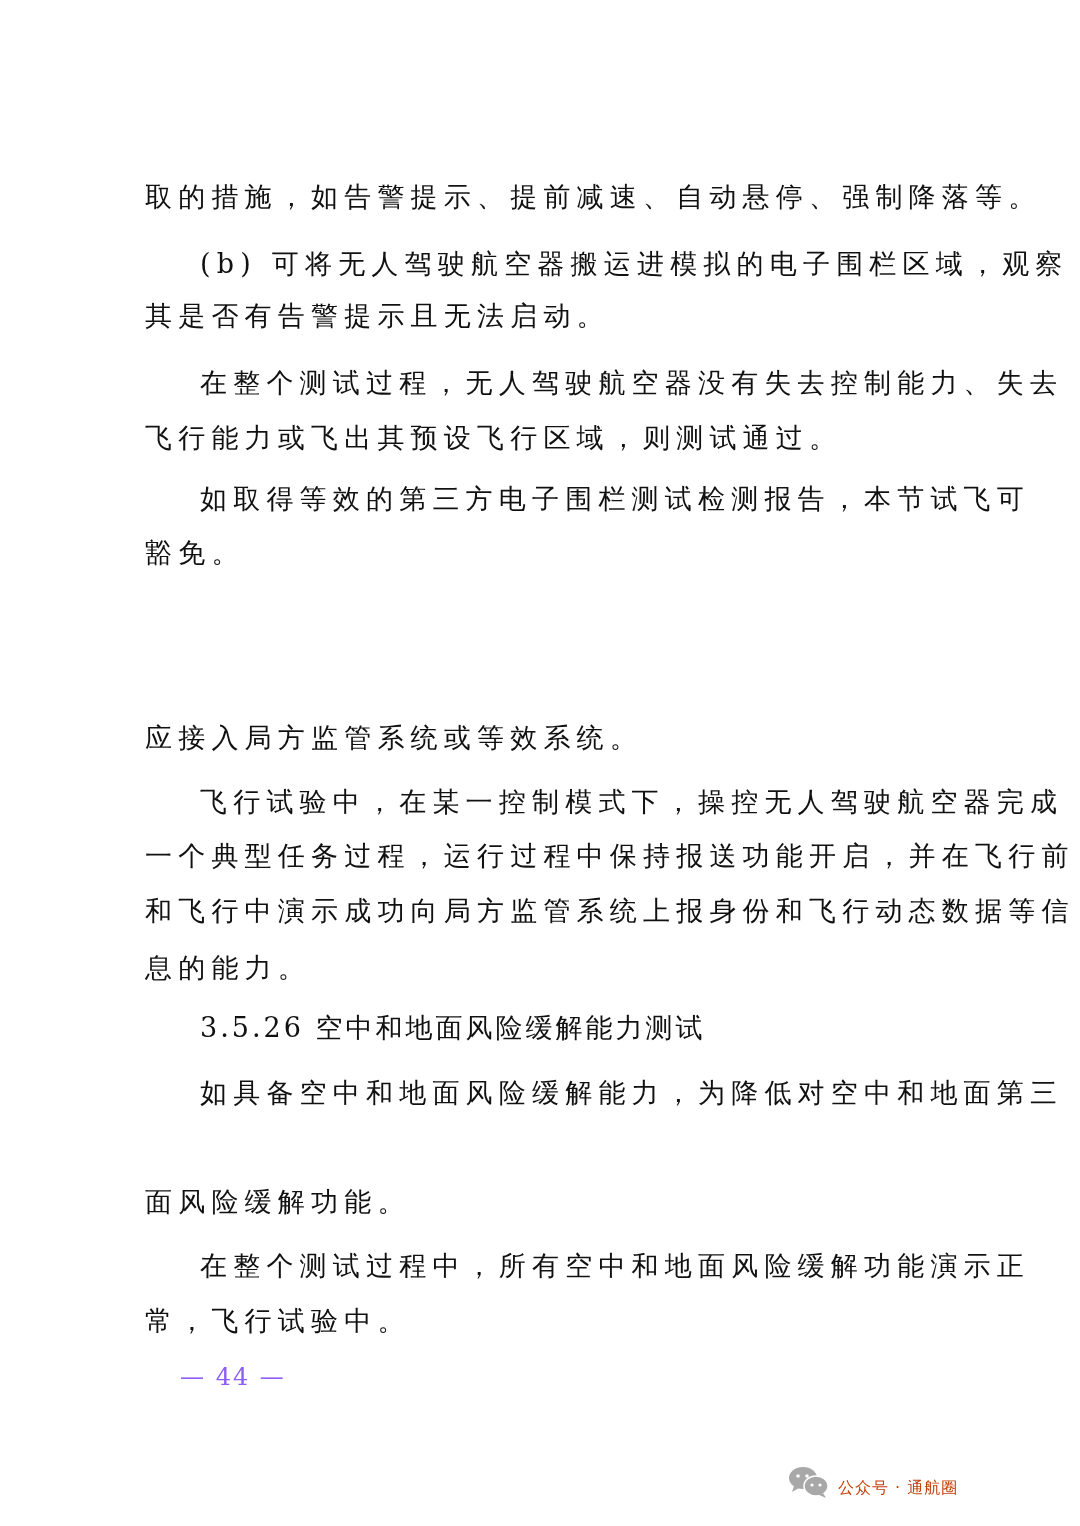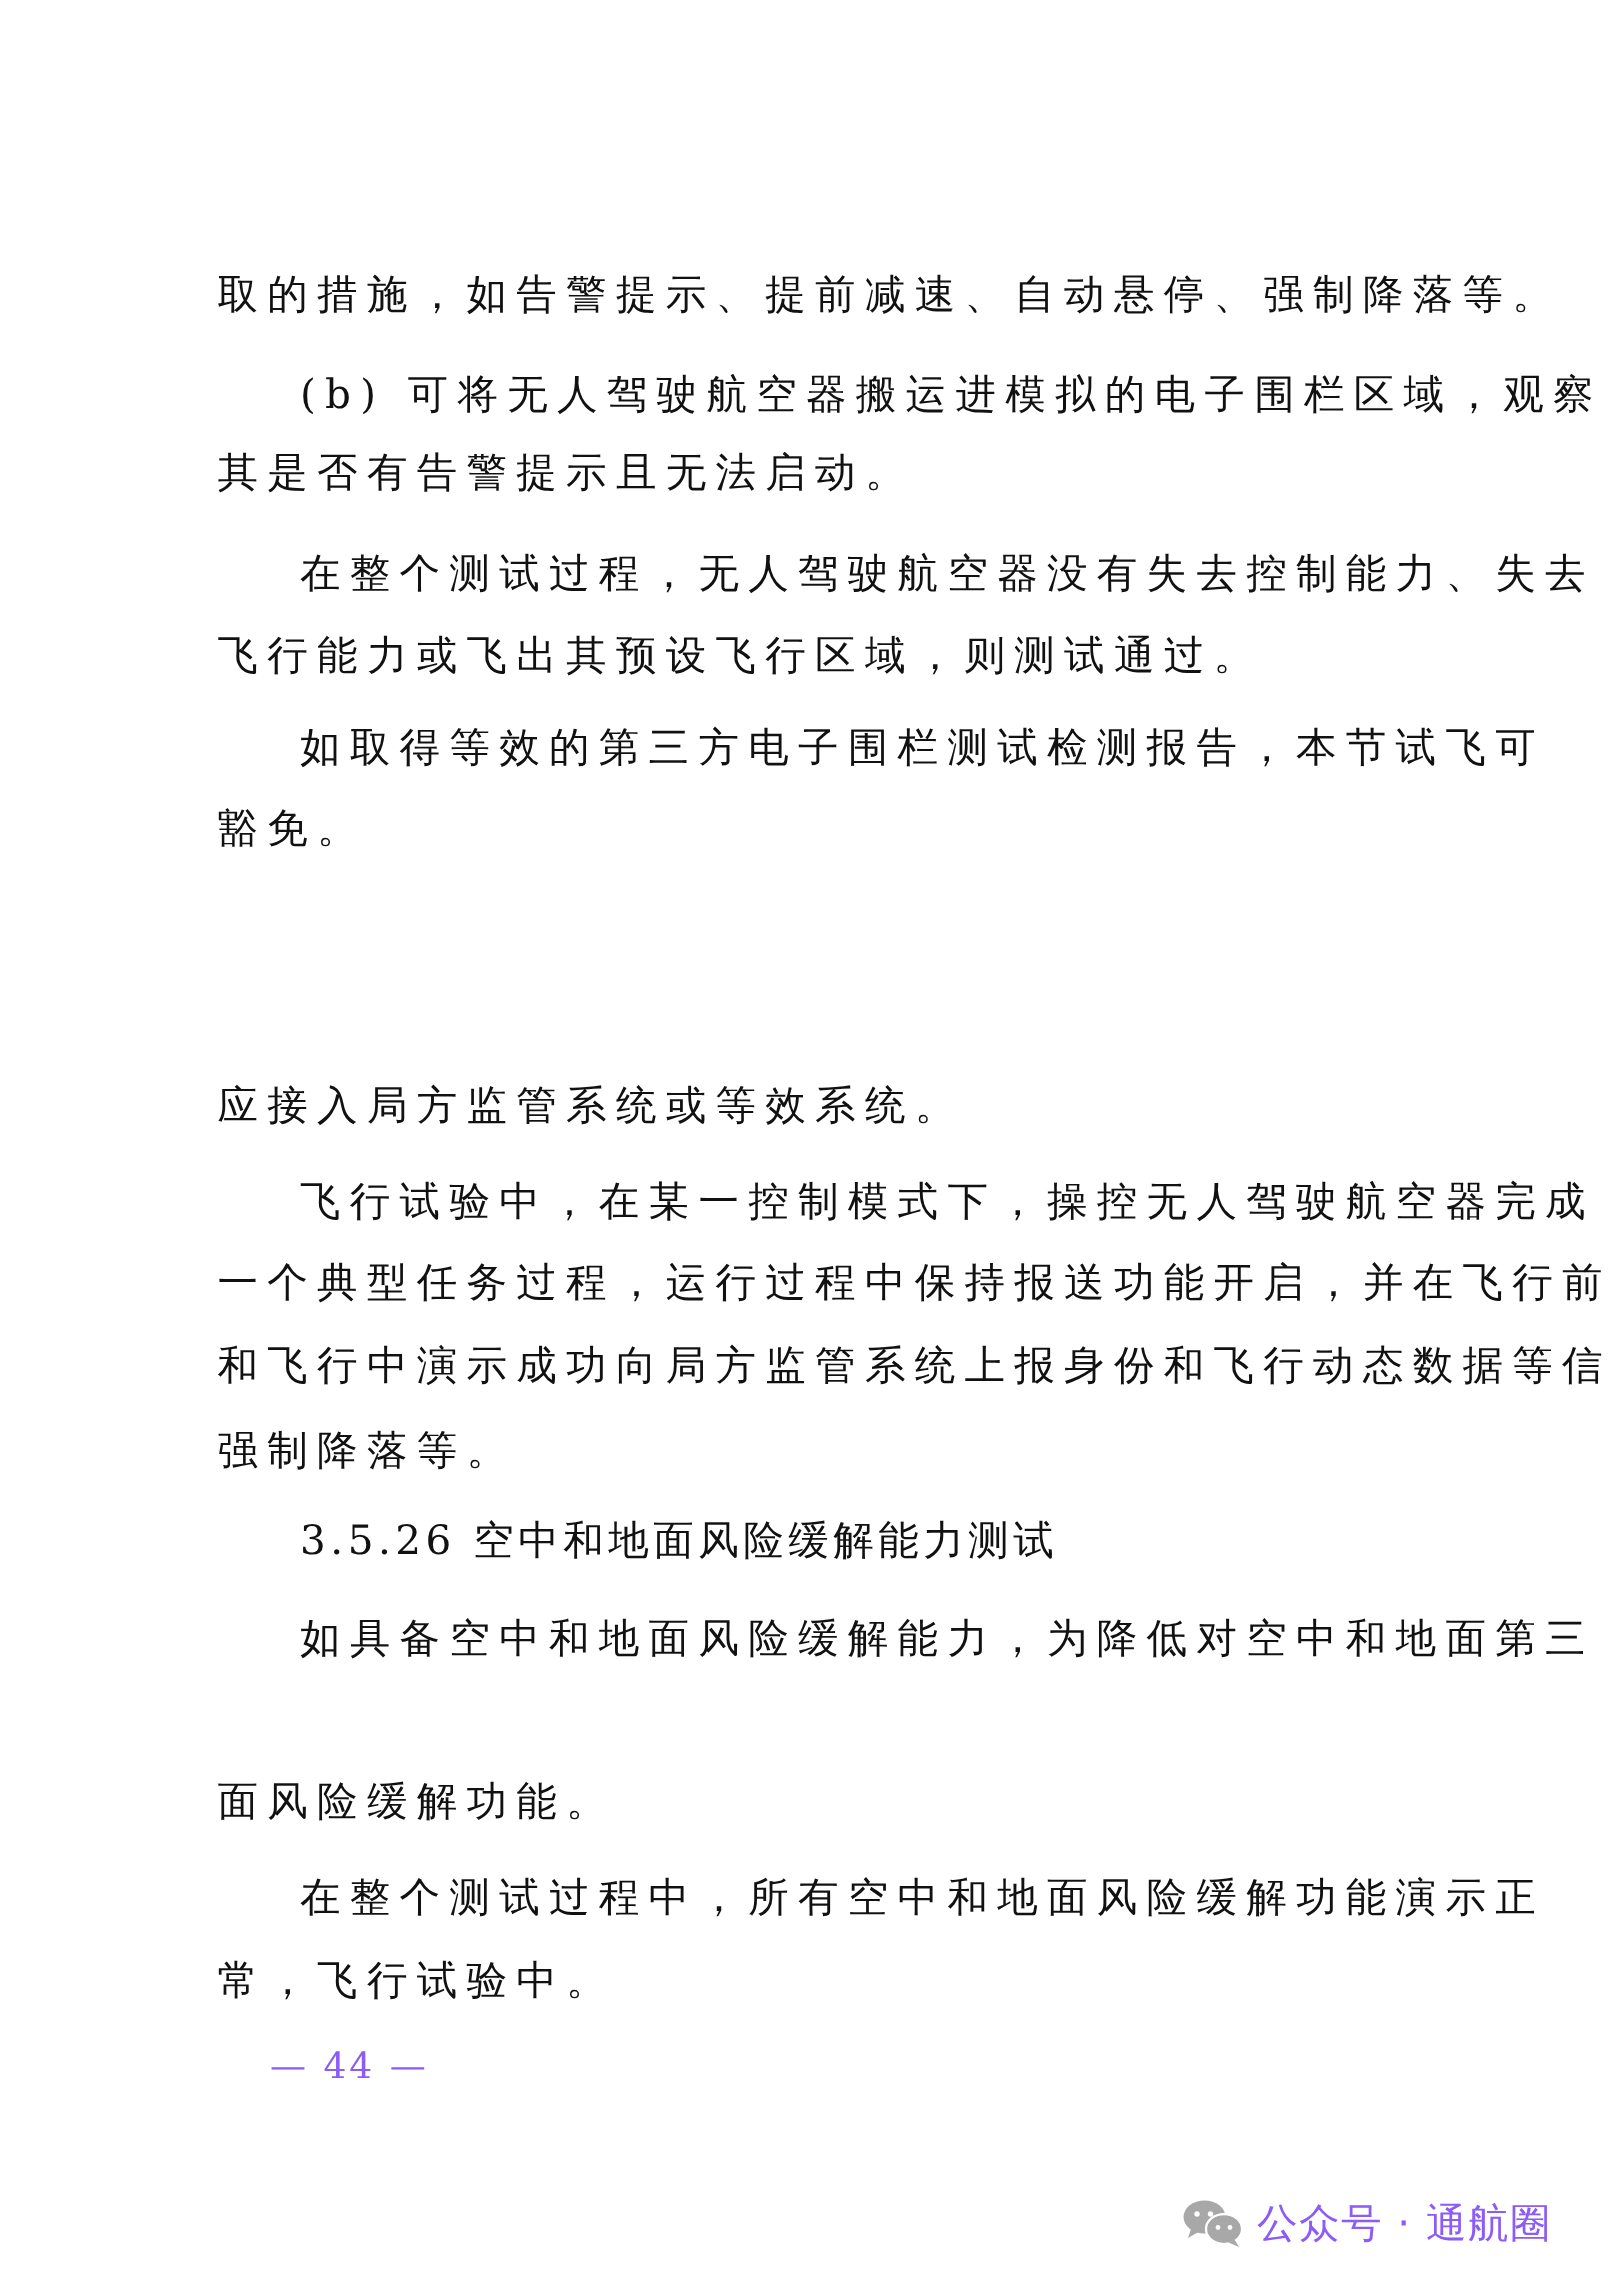--- a/index.html
+++ b/index.html
@@ -40,24 +40,24 @@
       line-height: 30px;
       letter-spacing: 2px;
       color: #8b5cf6;
     }
     .watermark {
       position: absolute;
       left: 788px;
       top: 1465px;
       height: 34px;
       display: flex;
-      align-items: center;
-      color: #8b5cf6;
+      align-items: flex-end;
+      color: #c2410c;
       font-family: "DejaVu Sans", "Liberation Sans", sans-serif;
-      font-size: 27px;
+      font-size: 16px;
       letter-spacing: 1px;
     }
     .wechat-icon {
       width: 42px;
       height: 34px;
       position: relative;
       margin-right: 8px;
     }
   </style>
 </head>
@@ -68,21 +68,21 @@
   <div class="line indent" style="top:248px">(b) 可将无人驾驶航空器搬运进模拟的电子围栏区域，观察</div>
   <div class="line" style="top:300px">其是否有告警提示且无法启动。</div>
   <div class="line indent" style="top:367px">在整个测试过程，无人驾驶航空器没有失去控制能力、失去</div>
   <div class="line" style="top:422px">飞行能力或飞出其预设飞行区域，则测试通过。</div>
   <div class="line indent" style="top:483px">如取得等效的第三方电子围栏测试检测报告，本节试飞可</div>
   <div class="line" style="top:537px">豁免。</div>
   <div class="line" style="top:722px">应接入局方监管系统或等效系统。</div>
   <div class="line indent" style="top:786px">飞行试验中，在某一控制模式下，操控无人驾驶航空器完成</div>
   <div class="line" style="top:840px">一个典型任务过程，运行过程中保持报送功能开启，并在飞行前</div>
   <div class="line" style="top:895px">和飞行中演示成功向局方监管系统上报身份和飞行动态数据等信</div>
-  <div class="line" style="top:952px">强制降落等。</div>
+  <div class="line" style="top:952px">息的能力。</div>
   <div class="line indent heading" style="top:1012px">3.5.26 空中和地面风险缓解能力测试</div>
   <div class="line indent" style="top:1077px">如具备空中和地面风险缓解能力，为降低对空中和地面第三</div>
   <div class="line" style="top:1186px">面风险缓解功能。</div>
   <div class="line indent" style="top:1250px">在整个测试过程中，所有空中和地面风险缓解功能演示正</div>
   <div class="line" style="top:1305px">常，飞行试验中。</div>
 
   <div class="page-number">— 44 —</div>
 
   <div class="watermark">
     <span class="wechat-icon">

